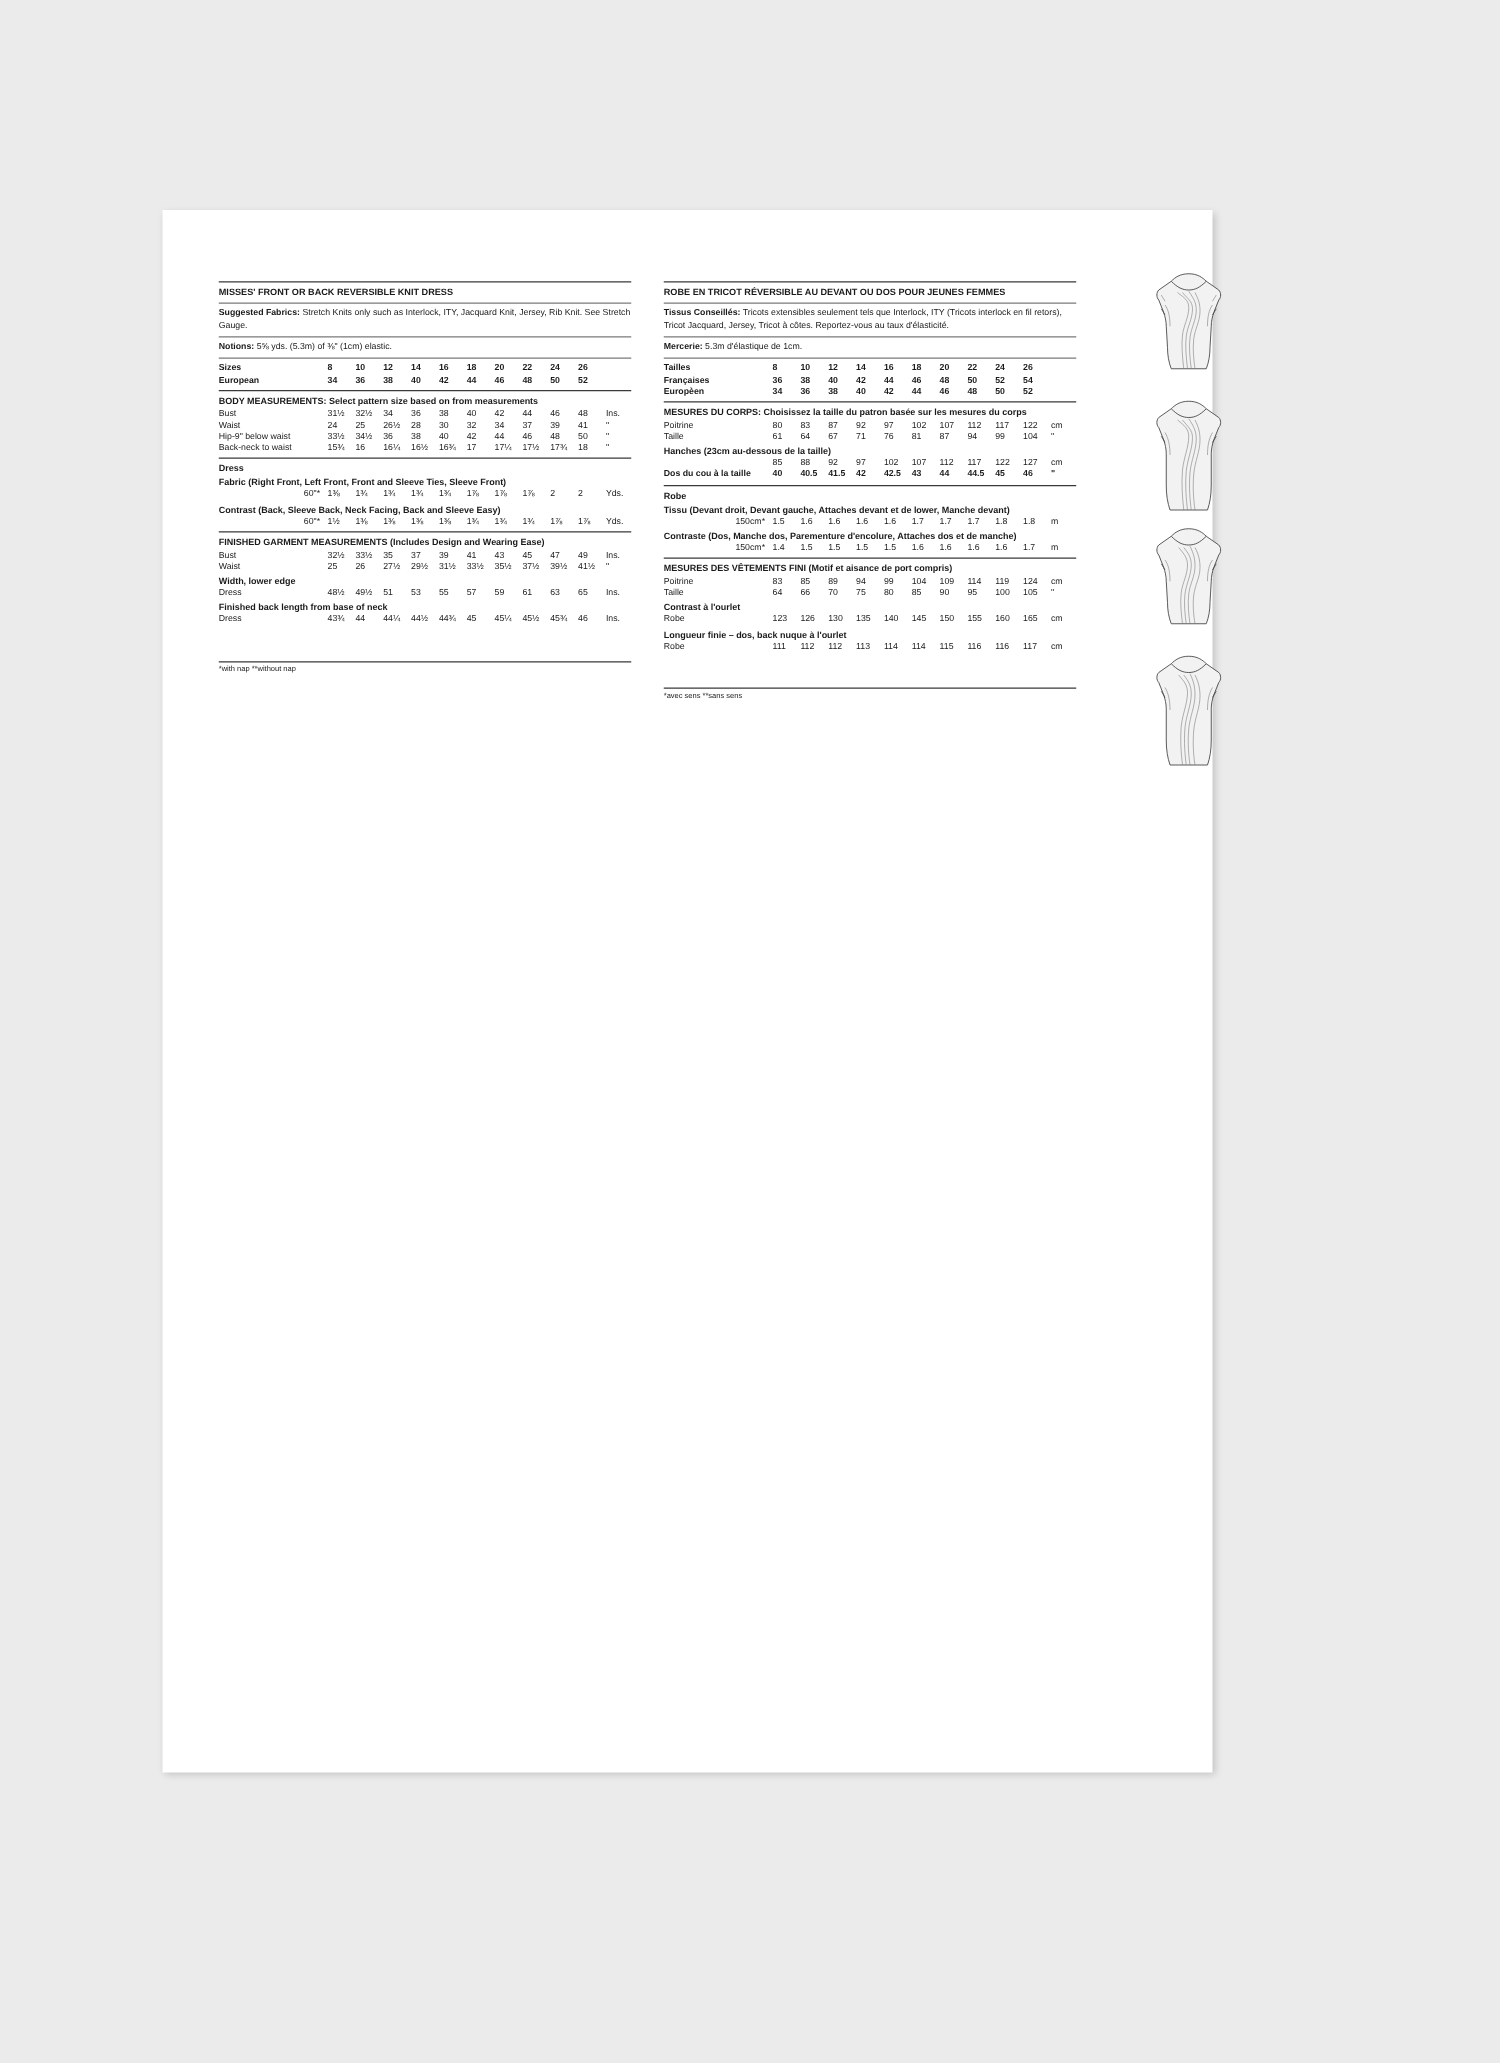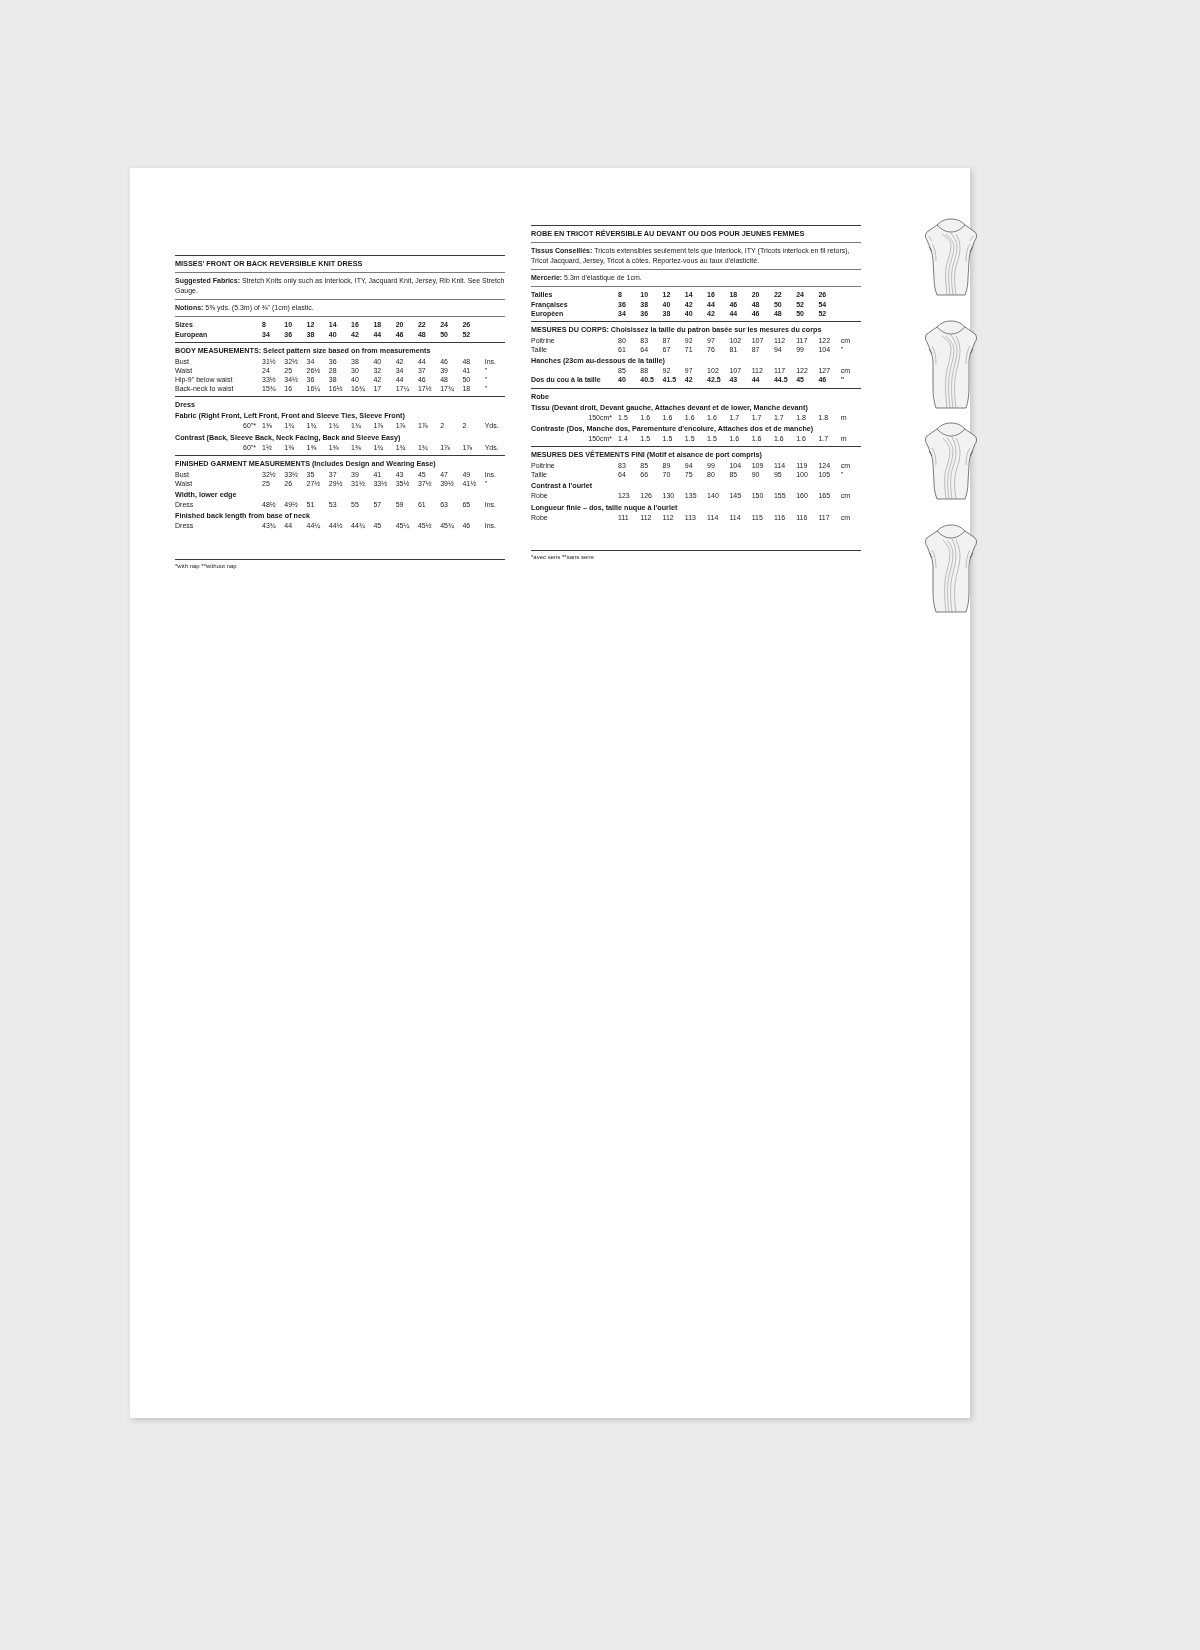--- a/index.html
+++ b/index.html
@@ -52,21 +52,21 @@
 
   
   .cols {
     display: flex;
     margin-top: 7px;
     width: 700px;
   }
   .col {
     width: 330px;
   }
-  .col.left { margin-right: 26px; margin-top: 30px; }
+  .col.left { margin-right: 26px; }
 
   .rule {
     border-top: 1px solid #3a3a3a;
     margin: 3px 0 3px 0;
   }
   .rule.thin { border-top: 0.7px solid #7a7a7a; }
 
   .title-line {
     font-size: 7.3px;
     font-weight: bold;
@@ -789,21 +789,21 @@
             <td class="val">145</td>
             <td class="val">150</td>
             <td class="val">155</td>
             <td class="val">160</td>
             <td class="val">165</td>
             <td class="unit">cm</td>
           </tr>
         </tbody>
           </table>
 
-        <div class="sub">Longueur finie – dos, taille nuque à l'ourlet</div>
+        <div class="sub">Longueur finie – dos, back nuque à l'ourlet</div>
         <table class="grid">
           <colgroup>
             <col style="width:86px">
               <col style="width:22px">
               <col style="width:22px">
               <col style="width:22px">
               <col style="width:22px">
               <col style="width:22px">
               <col style="width:22px">
               <col style="width:22px">

